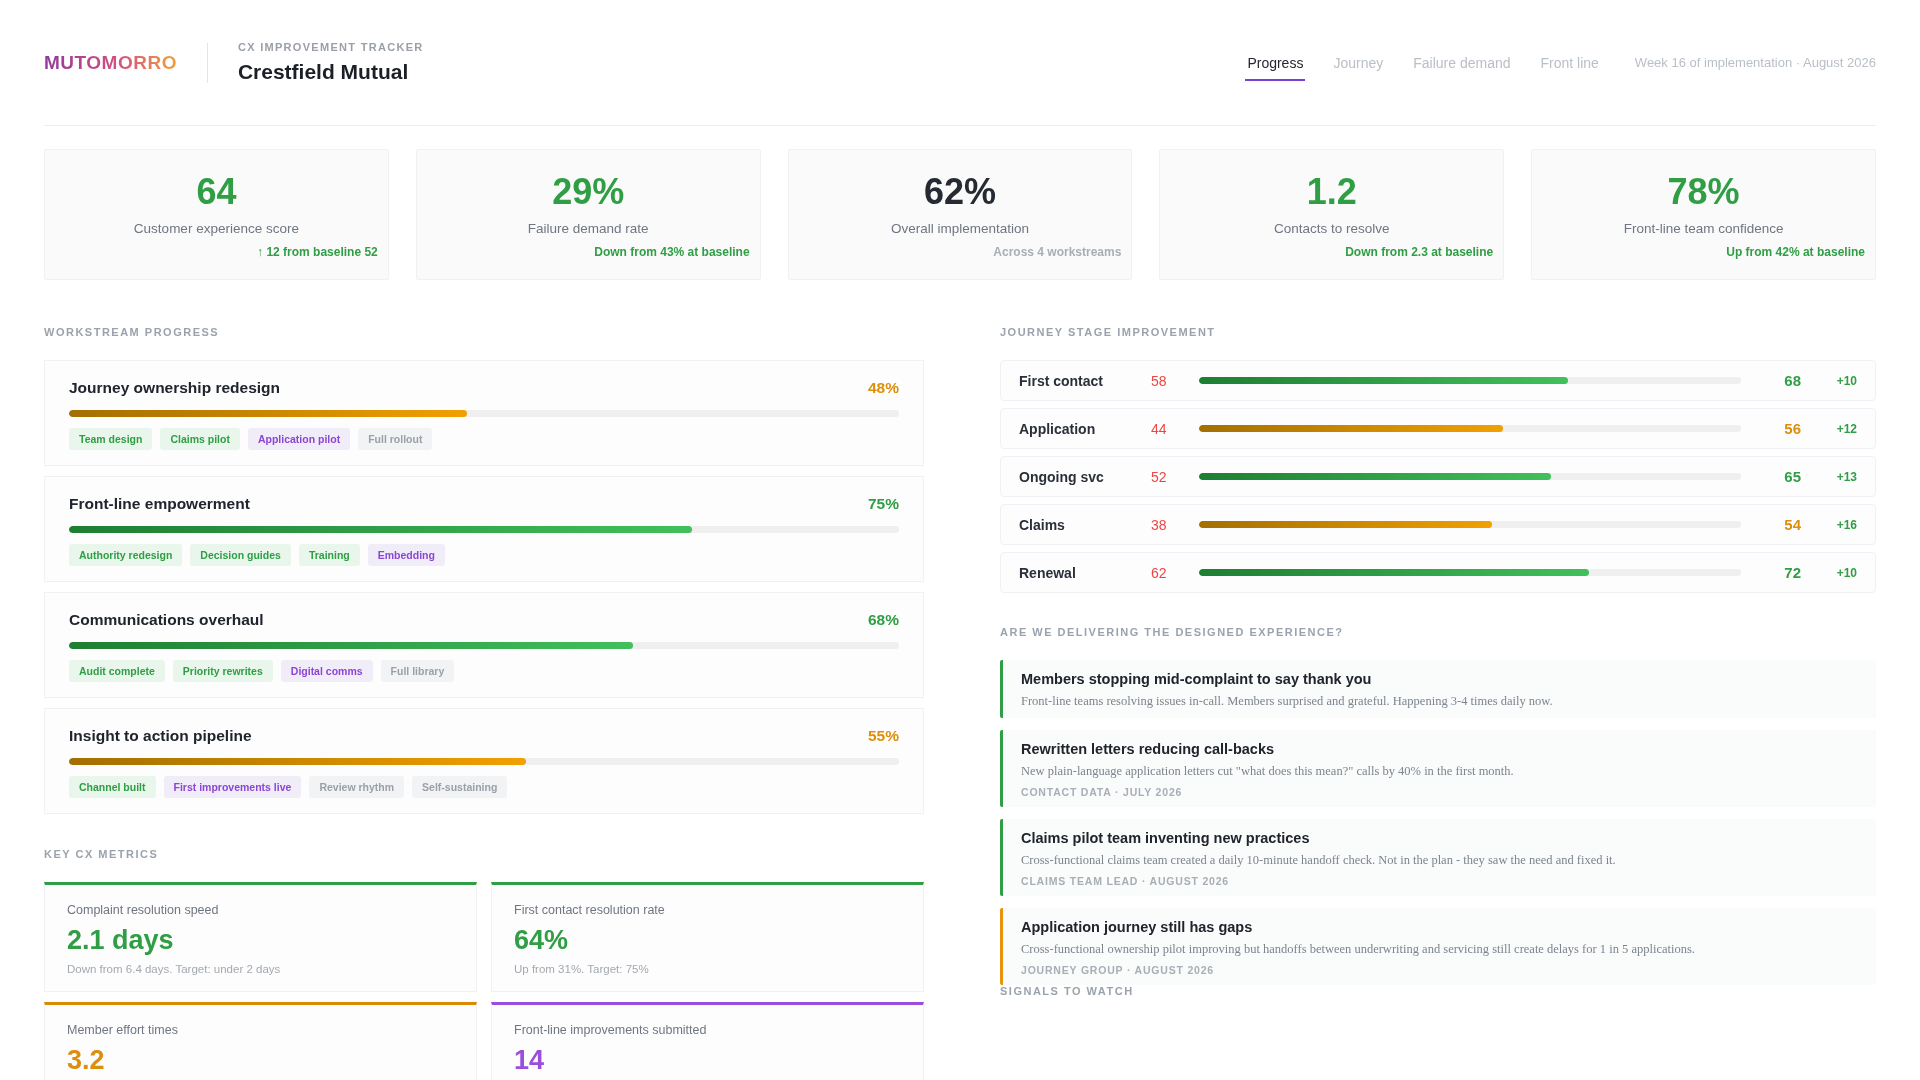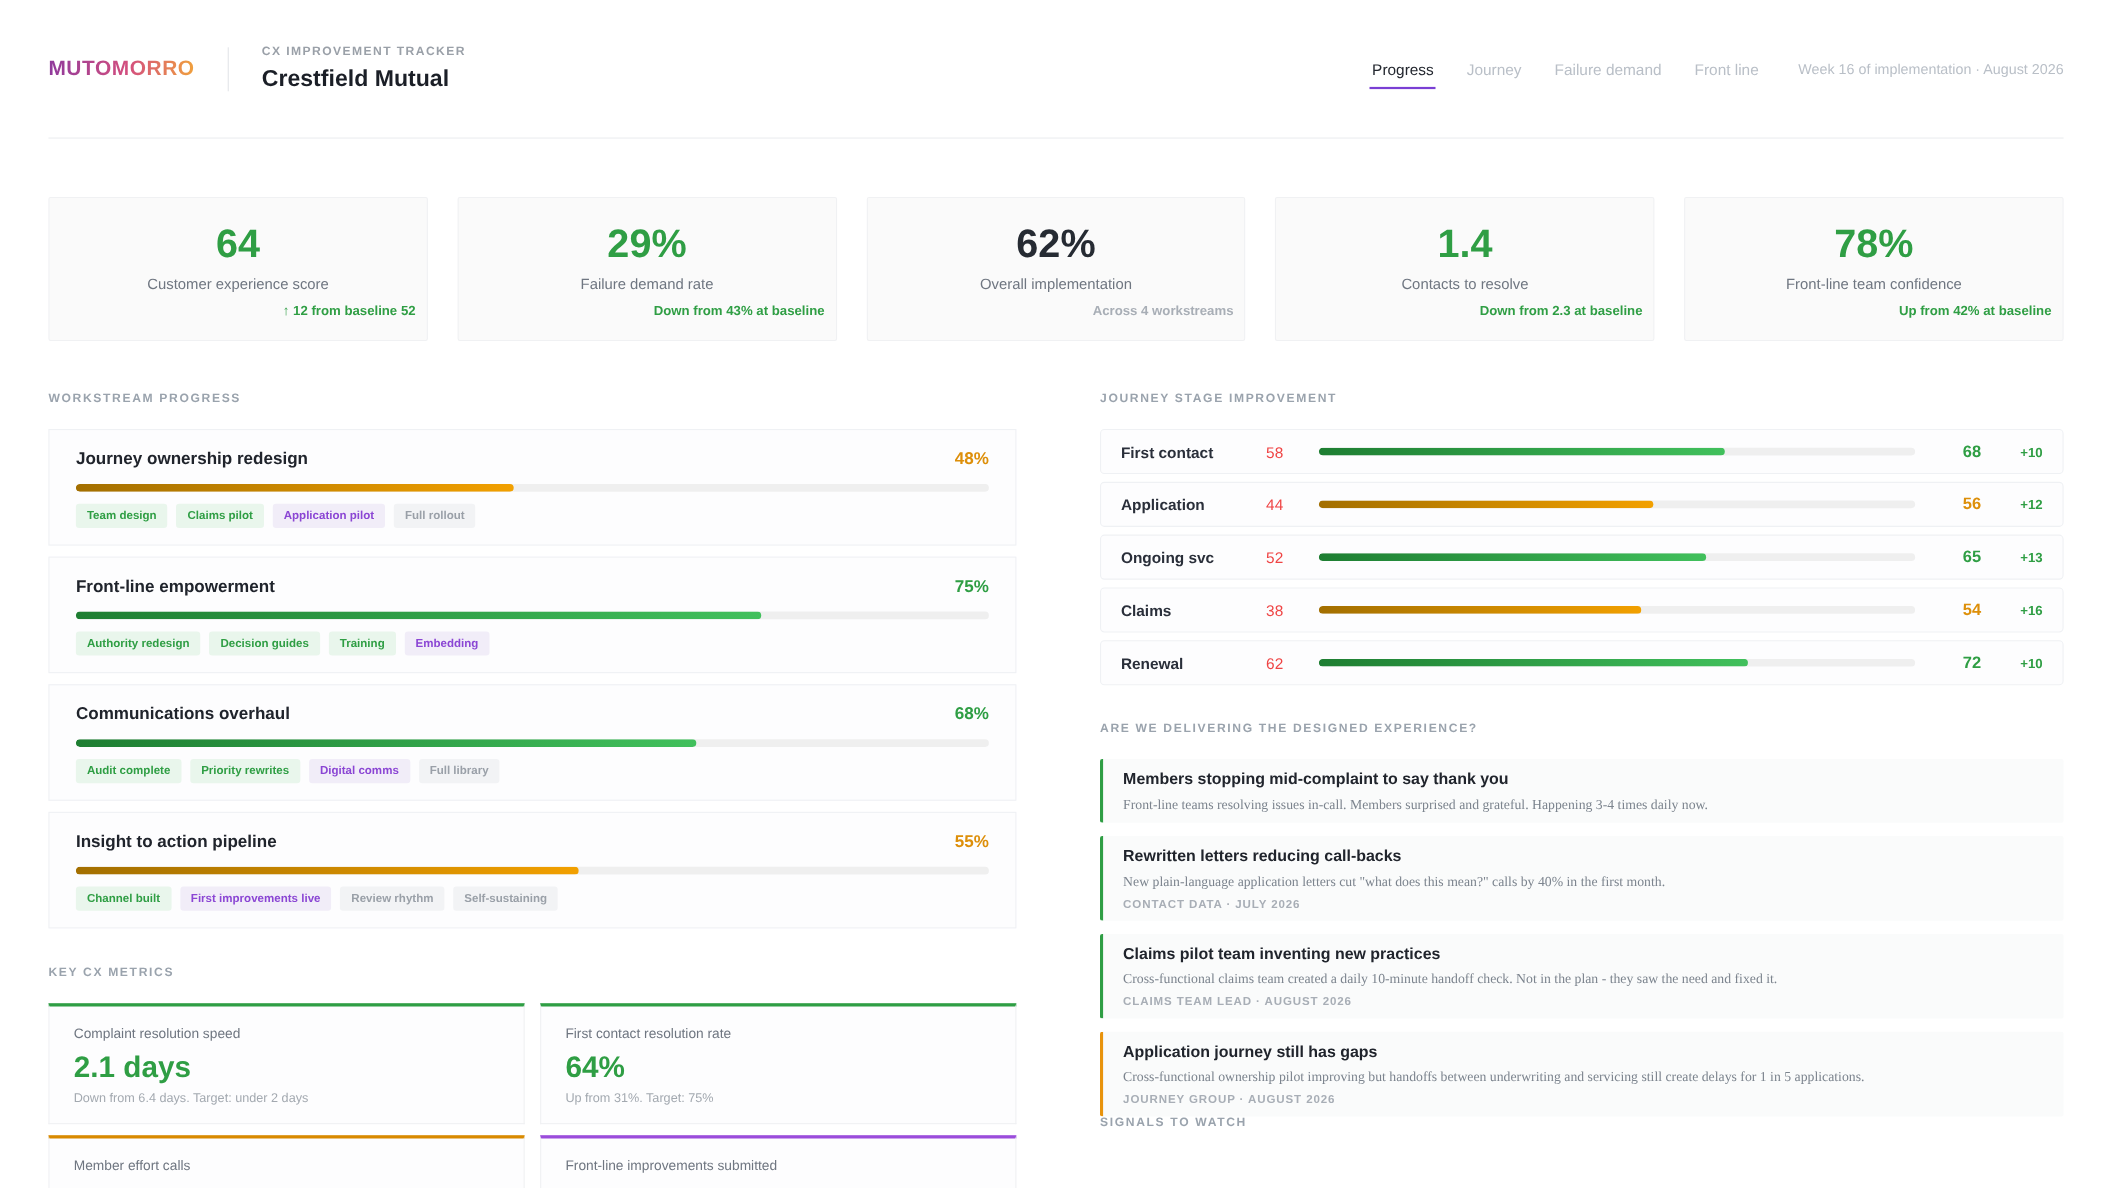--- a/index.html
+++ b/index.html
@@ -15,21 +15,21 @@
   .hdr-divider { width:1px; height:40px; background:#e3e5e9; margin:0 30px; }
   .tracker-label { font-size:11px; font-weight:700; letter-spacing:1.3px; color:#9aa0a8; margin-bottom:7px; }
   .client-name { font-size:21px; font-weight:700; color:#1b1f27; }
   .hdr-right { margin-left:auto; display:flex; align-items:center; gap:30px; }
   .nav-tab { font-size:14px; color:#b9bfc7; cursor:pointer; position:relative; }
   .nav-tab.active { color:#23272f; font-weight:400; }
   .nav-tab.active::after { content:""; position:absolute; left:-2px; right:-2px; bottom:-10px; height:2px; background:#7a3fd4; }
   .hdr-meta { font-size:13px; color:#b9bfc7; margin-left:6px; }
 
   
-  .summary-row { margin-top:53px; display:grid; grid-template-columns:repeat(5,1fr); gap:27px; }
+  .summary-row { margin-top:23px; display:grid; grid-template-columns:repeat(5,1fr); gap:27px; }
   .summary-card { background:#fafafa; border:1px solid #f0f1f3; border-radius:2px; text-align:center; padding:23px 10px 20px; }
   .summary-value { font-size:36px; font-weight:800; line-height:38px; }
   .summary-label { font-size:13.5px; color:#6f7681; margin-top:10px; }
   .summary-note { font-size:12px; font-weight:700; margin-top:9px;text-align:right; }
 
   
   .main { margin-top:46px; display:grid; grid-template-columns:880px 1fr; gap:76px; align-items:start; }
   .section-label { font-size:11px; font-weight:700; letter-spacing:1.5px; color:#9aa3ad; margin-bottom:22px; }
 
   
@@ -115,21 +115,21 @@
         <div class="summary-value tone-green">29%</div>
         <div class="summary-label">Failure demand rate</div>
         <div class="summary-note tone-green">Down from 43% at baseline</div>
       </div>
       <div class="summary-card">
         <div class="summary-value tone-dark">62%</div>
         <div class="summary-label">Overall implementation</div>
         <div class="summary-note tone-gray">Across 4 workstreams</div>
       </div>
       <div class="summary-card">
-        <div class="summary-value tone-green">1.4</div>
+        <div class="summary-value tone-green">1.2</div>
         <div class="summary-label">Contacts to resolve</div>
         <div class="summary-note tone-green">Down from 2.3 at baseline</div>
       </div>
       <div class="summary-card">
         <div class="summary-value tone-green">78%</div>
         <div class="summary-label">Front-line team confidence</div>
         <div class="summary-note tone-green">Up from 42% at baseline</div>
       </div>
     </div>
 
@@ -207,21 +207,21 @@
               <div class="km-label">Complaint resolution speed</div>
               <div class="km-value tone-green">2.1 days</div>
               <div class="km-note">Down from 6.4 days. Target: under 2 days</div>
             </div>
             <div class="km-card top-green">
               <div class="km-label">First contact resolution rate</div>
               <div class="km-value tone-green">64%</div>
               <div class="km-note">Up from 31%. Target: 75%</div>
             </div>
             <div class="km-card top-orange">
-              <div class="km-label">Member effort calls</div>
+              <div class="km-label">Member effort times</div>
               <div class="km-value tone-orange">3.2</div>
             </div>
             <div class="km-card top-purple">
               <div class="km-label">Front-line improvements submitted</div>
               <div class="km-value tone-purple">14</div>
             </div>
           </div>
       </div>
     </div>
 

